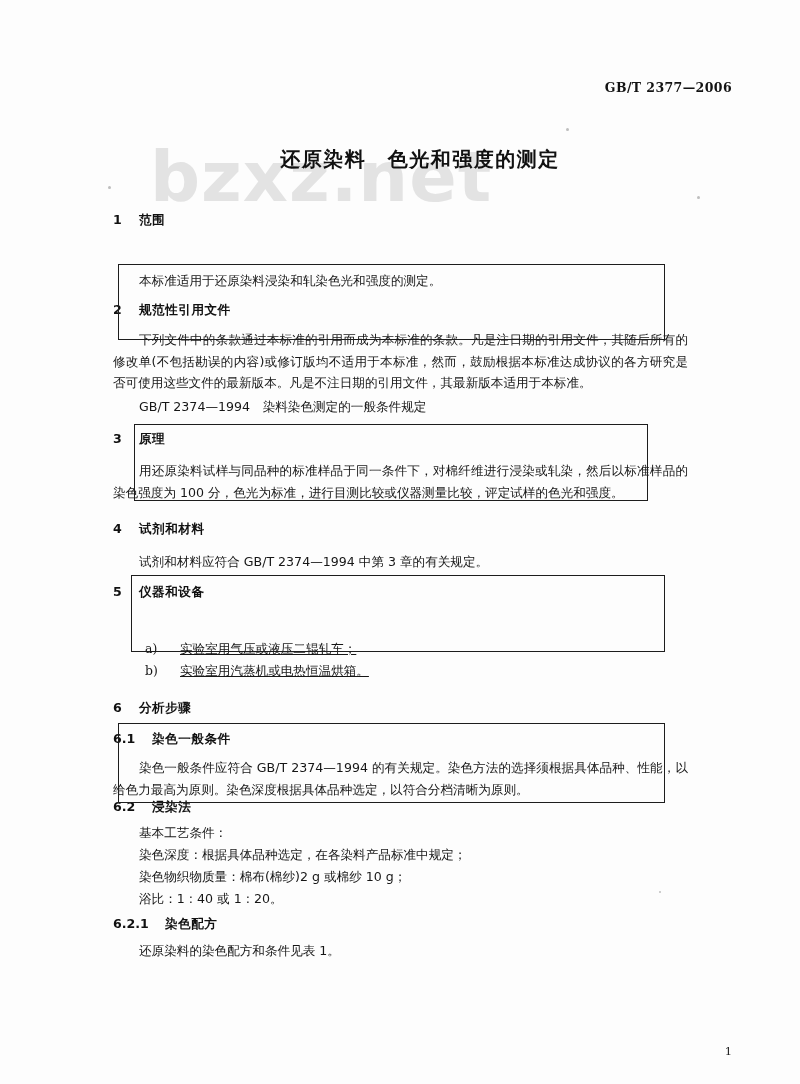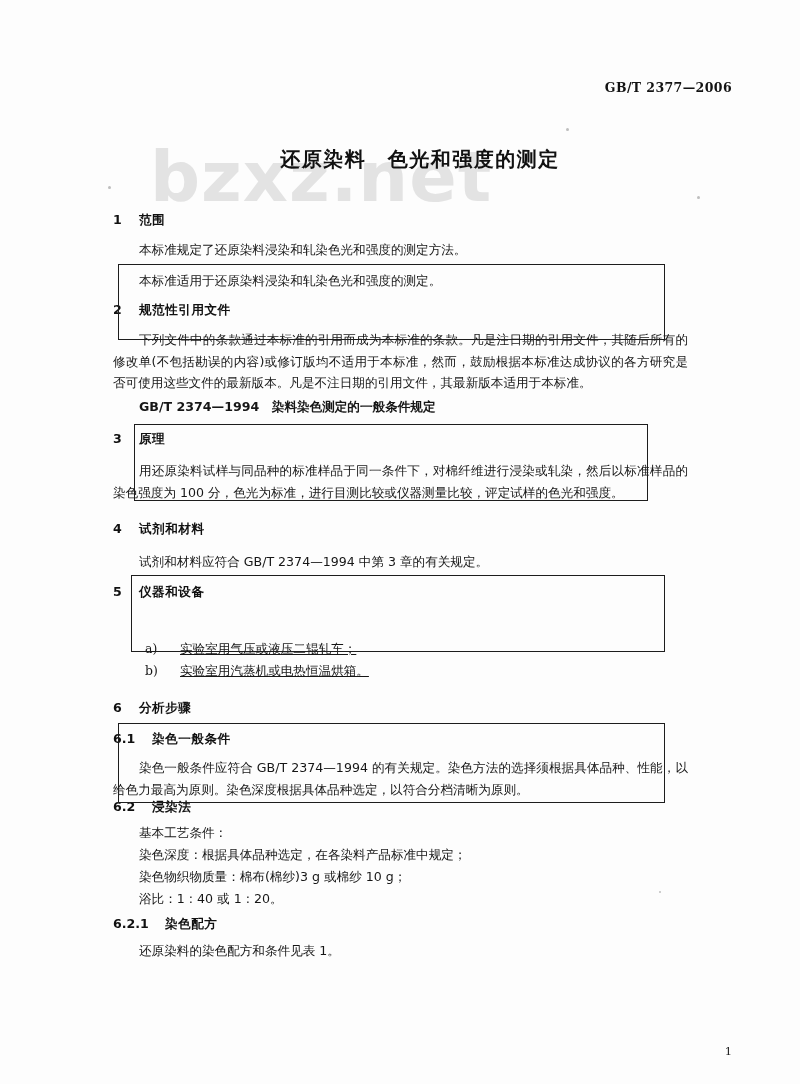--- a/index.html
+++ b/index.html
@@ -136,27 +136,26 @@
   <div class="content">
 
     <div class="watermark">bzxz.net</div>
 
     <div class="hdr-code">GB/T 2377—2006</div>
 
     <div class="doc-title">还原染料　色光和强度的测定</div>
 
     <div class="sec-num" style="left:113px; top:212px;">1</div>
     <div class="sec-title" style="left:139px; top:212px;">范围</div>
-    <div class="para" style="left:139px; top:239px; width:520px;">本标准规定了还原染料浸染和轧染色光和强度的测定方法。</div>
     <div class="para" style="left:139px; top:270px; width:520px;">本标准适用于还原染料浸染和轧染色光和强度的测定。</div>
 
     <div class="sec-num" style="left:113px; top:302px;">2</div>
     <div class="sec-title" style="left:139px; top:302px;text-align:right;">规范性引用文件</div>
     <div class="para" style="left:113px; top:329px; width:575px; text-indent:26px;">下列文件中的条款通过本标准的引用而成为本标准的条款。凡是注日期的引用文件，其随后所有的修改单(不包括勘误的内容)或修订版均不适用于本标准，然而，鼓励根据本标准达成协议的各方研究是否可使用这些文件的最新版本。凡是不注日期的引用文件，其最新版本适用于本标准。</div>
-    <div class="para" style="left:139px; top:396px; width:540px;font-weight:bold;">GB/T 2374—1994　染料染色测定的一般条件规定</div>
+    <div class="para" style="left:139px; top:396px; width:540px;">GB/T 2374—1994　染料染色测定的一般条件规定</div>
 
     <div class="sec-num" style="left:113px; top:431px;">3</div>
     <div class="sec-title" style="left:139px; top:431px;">原理</div>
     <div class="para" style="left:113px; top:460px; width:575px; text-indent:26px;">用还原染料试样与同品种的标准样品于同一条件下，对棉纤维进行浸染或轧染，然后以标准样品的染色强度为 100 分，色光为标准，进行目测比较或仪器测量比较，评定试样的色光和强度。</div>
 
     <div class="sec-num" style="left:113px; top:521px;">4</div>
     <div class="sec-title" style="left:139px; top:521px;">试剂和材料</div>
     <div class="para" style="left:139px; top:551px; width:520px;">试剂和材料应符合 GB/T 2374—1994 中第 3 章的有关规定。</div>
 
     <div class="sec-num" style="left:113px; top:584px;">5</div>
@@ -172,21 +171,21 @@
     <div class="sec-title" style="left:139px; top:700px;">分析步骤</div>
 
     <div class="sec-num" style="left:113px; top:731px;text-align:right;">6.1</div>
     <div class="sec-title" style="left:152px; top:731px;text-align:center;">染色一般条件</div>
     <div class="para" style="left:113px; top:757px; width:575px; text-indent:26px;">染色一般条件应符合 GB/T 2374—1994 的有关规定。染色方法的选择须根据具体品种、性能，以给色力最高为原则。染色深度根据具体品种选定，以符合分档清晰为原则。</div>
 
     <div class="sec-num" style="left:113px; top:799px;">6.2</div>
     <div class="sec-title" style="left:152px; top:799px;">浸染法</div>
     <div class="para" style="left:139px; top:822px; width:520px;">基本工艺条件：</div>
     <div class="para" style="left:139px; top:844px; width:520px;">染色深度：根据具体品种选定，在各染料产品标准中规定；</div>
-    <div class="para" style="left:139px; top:866px; width:520px;">染色物织物质量：棉布(棉纱)3 g 或棉纱 10 g；</div>
+    <div class="para" style="left:139px; top:866px; width:520px;">染色物织物质量：棉布(棉纱)2 g 或棉纱 10 g；</div>
     <div class="para" style="left:139px; top:888px; width:520px;">浴比：1 : 40 或 1 : 20。</div>
 
     <div class="sec-num" style="left:113px; top:916px;">6.2.1</div>
     <div class="sec-title" style="left:165px; top:916px;">染色配方</div>
     <div class="para" style="left:139px; top:940px; width:520px;">还原染料的染色配方和条件见表 1。</div>
 
     <div class="artifact-box" style="left:118px; top:264px; width:547px; height:76px;"></div>
     <div class="artifact-box" style="left:134px; top:424px; width:514px; height:77px;"></div>
     <div class="artifact-box" style="left:131px; top:575px; width:534px; height:77px;"></div>
     <div class="artifact-box" style="left:118px; top:723px; width:547px; height:80px;"></div>

